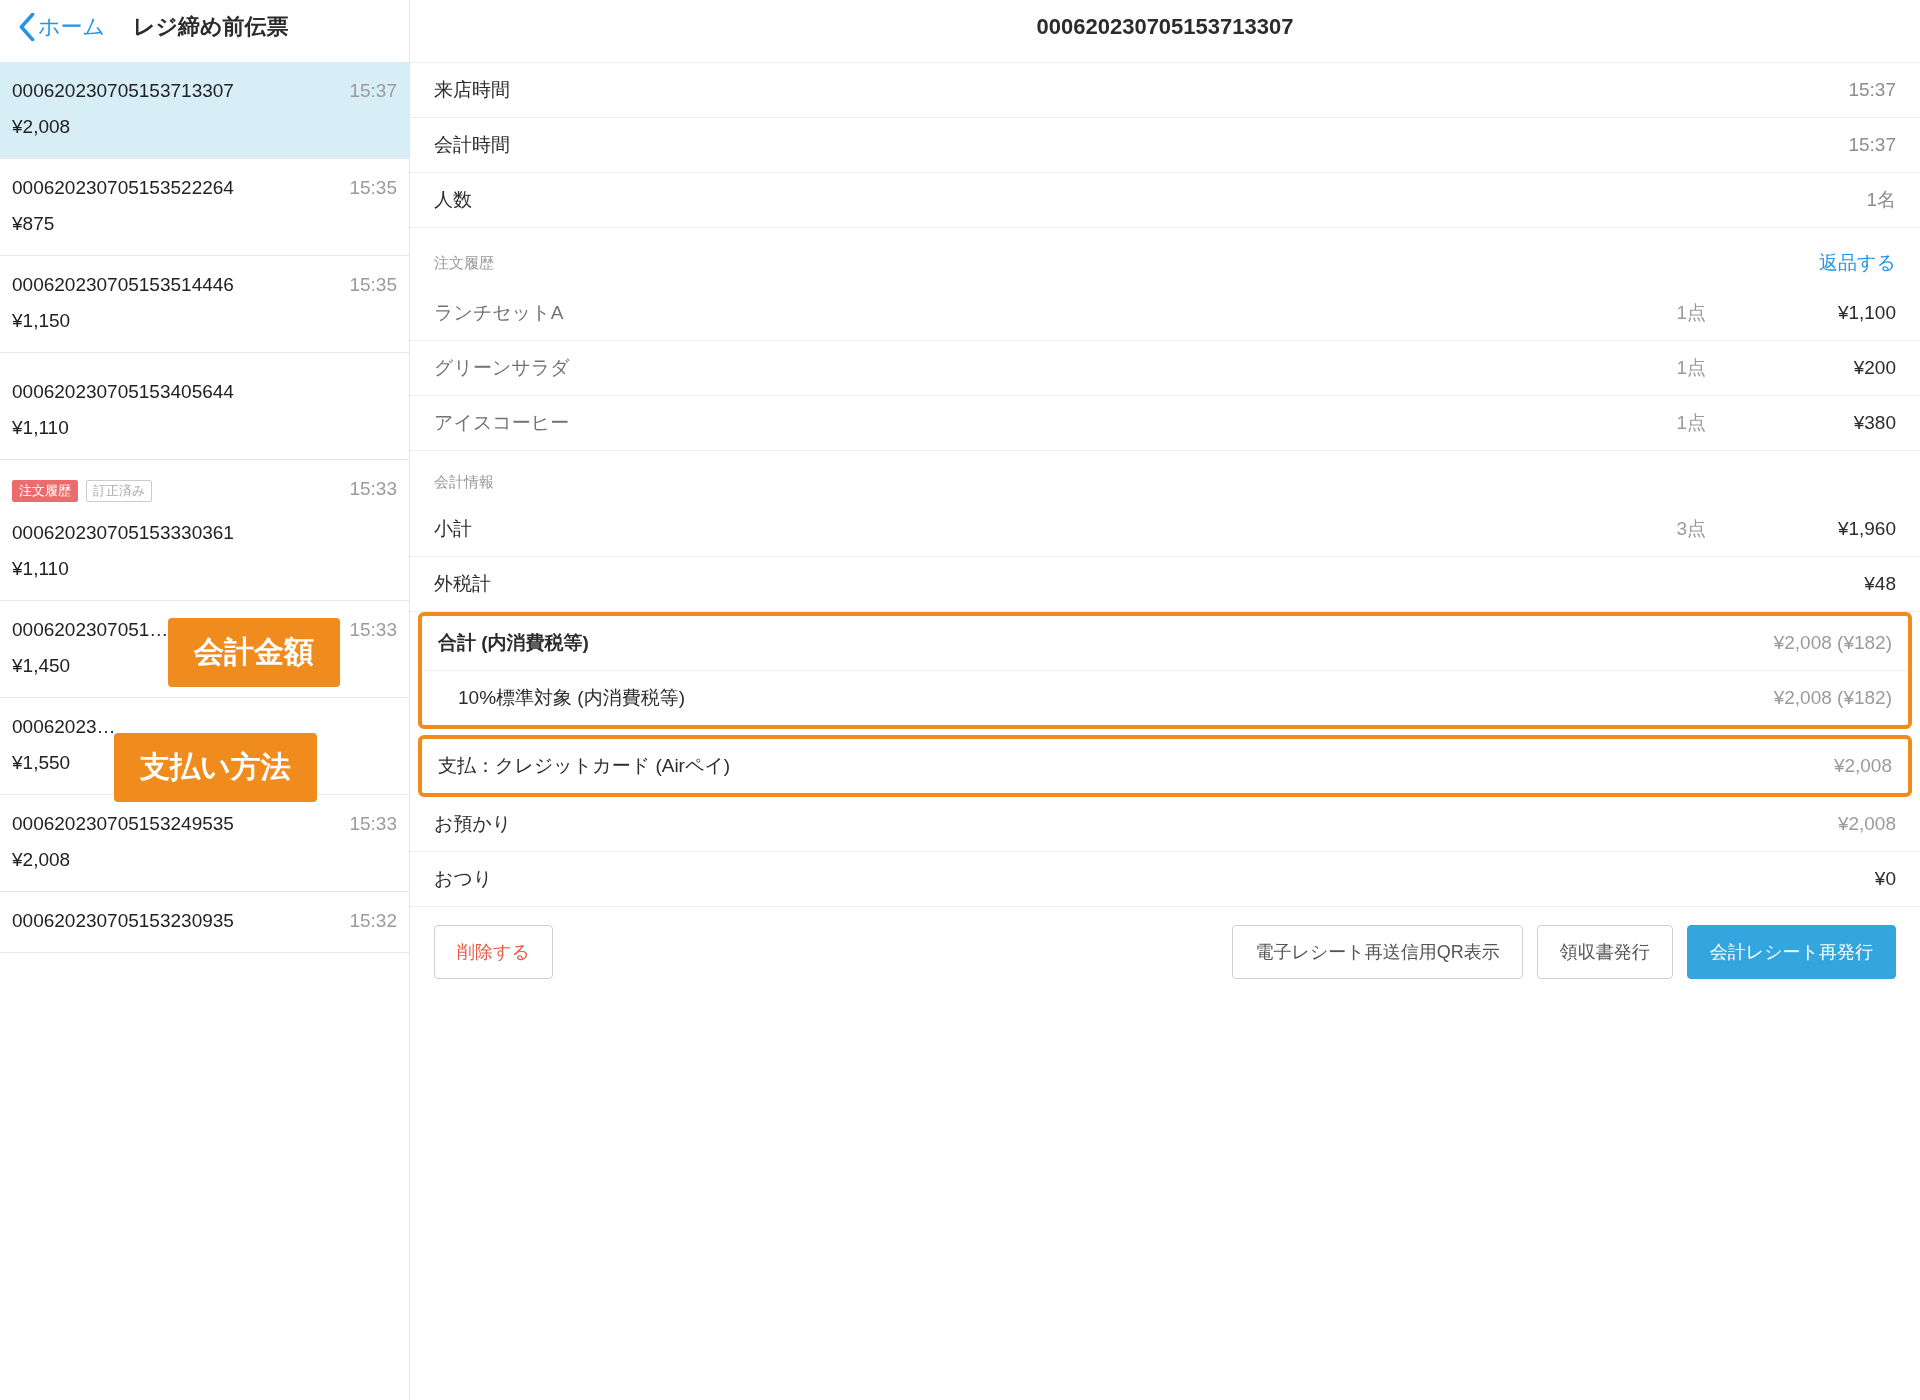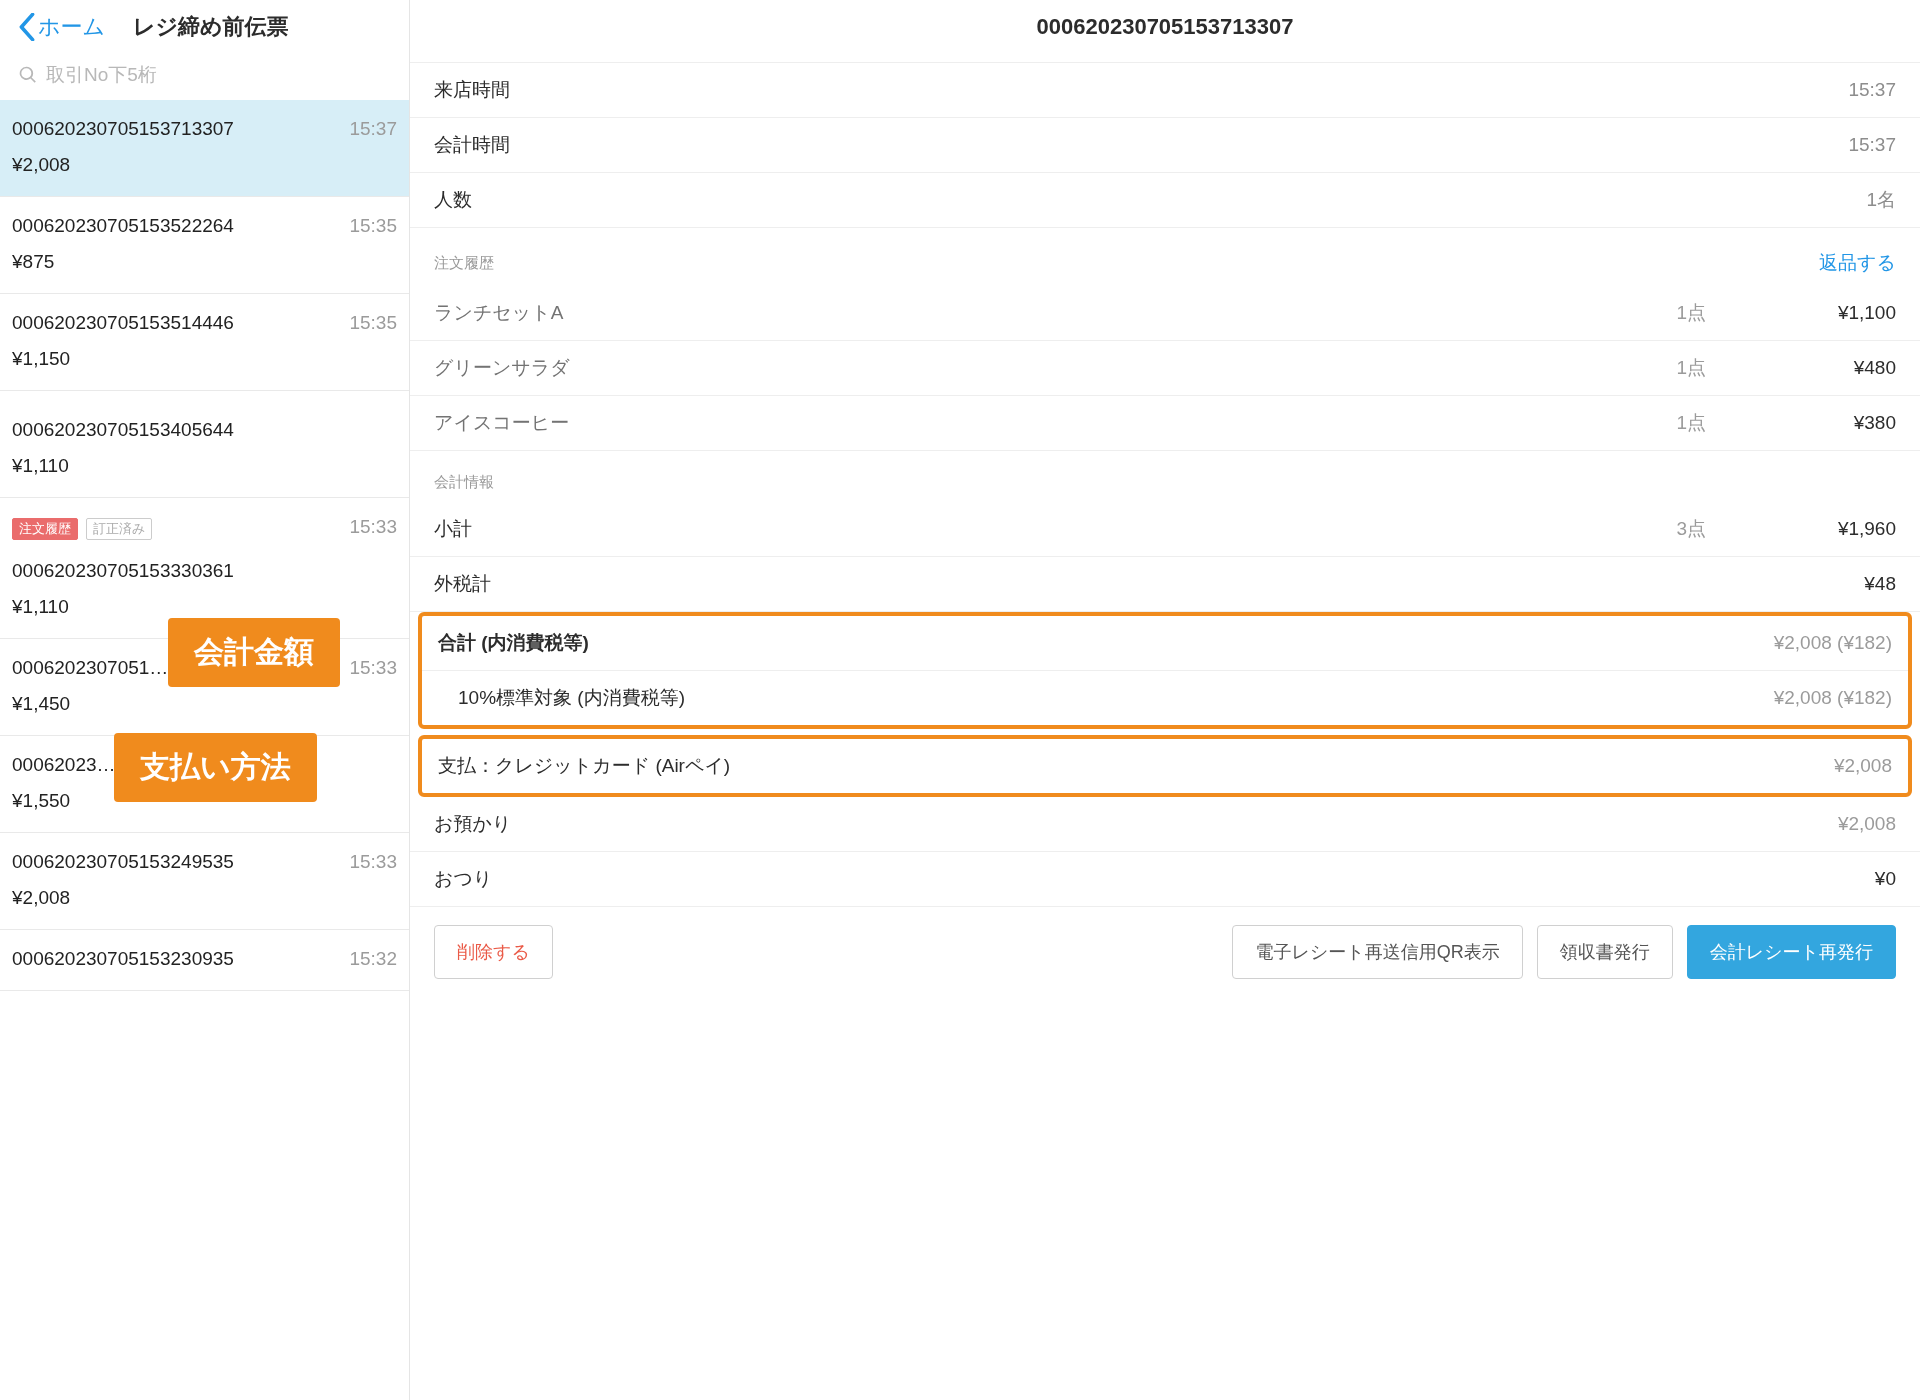--- a/index.html
+++ b/index.html
@@ -61,26 +61,20 @@
   <div class="left-panel">
     <div class="left-header">
       <div class="back-btn">
         <svg viewBox="0 0 12 20">
             <path d="M10 1 L2 10 L10 19" stroke="#2296e6" stroke-width="2.6" fill="none" stroke-linecap="round" stroke-linejoin="round"></path>
           </svg>
         <span>ホーム</span>
       </div>
       <div class="left-title">レジ締め前伝票</div>
     </div>
-    <div class="search-row">
-      <svg viewBox="0 0 24 24">
-          <path d="M10 2a8 8 0 1 0 5 14.3l5 5 1.4-1.4-5-5A8 8 0 0 0 10 2zm0 2a6 6 0 1 1 0 12 6 6 0 0 1 0-12z"></path>
-        </svg>
-      <span>取引No下5桁</span>
-    </div>
     <div class="tx-list" id="tx-list">
         <div class="tx-item selected">
           <div class="tx-top">
             <span class="tx-no">00062023070515371​3307</span>
             <span class="tx-time">15:37</span>
           </div>
           <div class="tx-amt">¥2,008</div>
         </div>
         <div class="tx-item">
           <div class="tx-top">
@@ -164,21 +158,21 @@
       </div>
       <div id="orders">
           <div class="order-row">
             <span class="order-name">ランチセットA</span>
             <span class="order-qty">1点</span>
             <span class="order-amt">¥1,100</span>
           </div>
           <div class="order-row">
             <span class="order-name">グリーンサラダ</span>
             <span class="order-qty">1点</span>
-            <span class="order-amt">¥480</span>
+            <span class="order-amt">¥200</span>
           </div>
           <div class="order-row">
             <span class="order-name">アイスコーヒー</span>
             <span class="order-qty">1点</span>
             <span class="order-amt">¥380</span>
           </div>
         </div>
 
       <div class="section-hdr">
         <span>会計情報</span>

